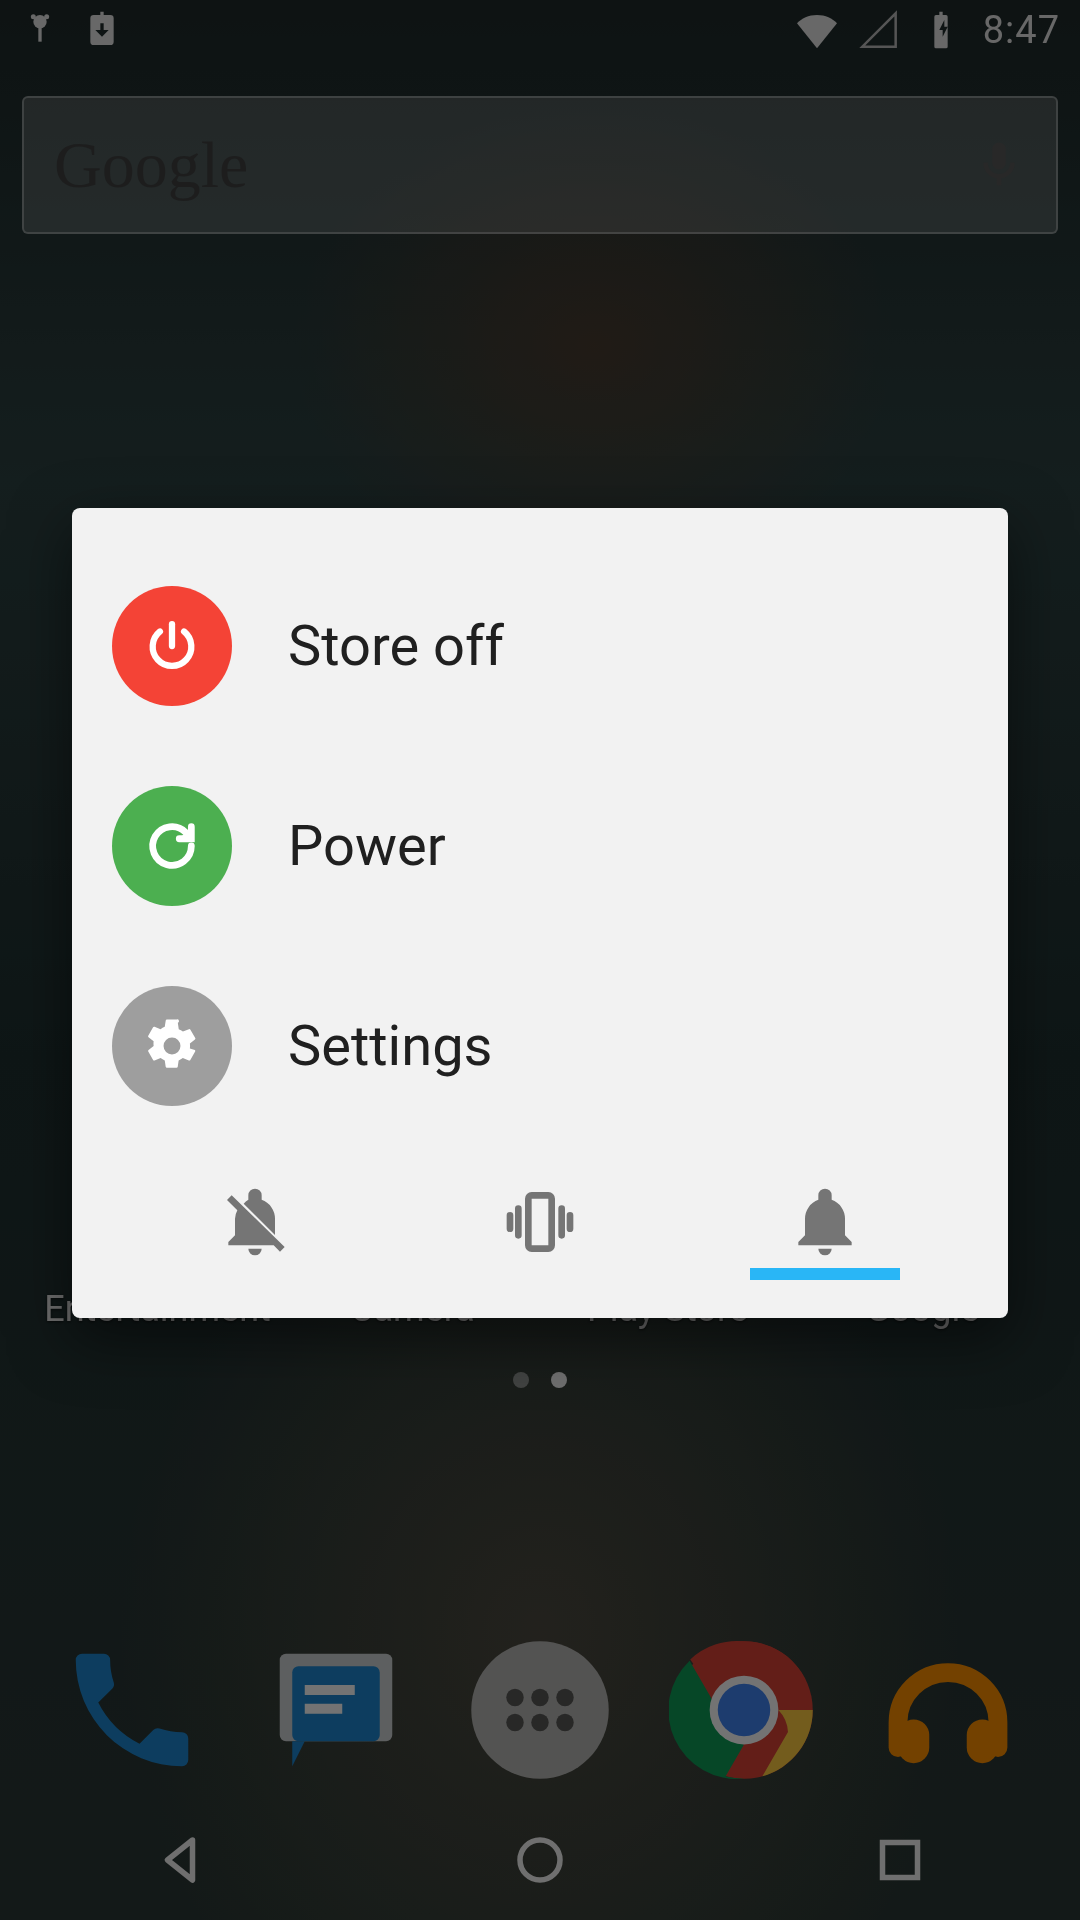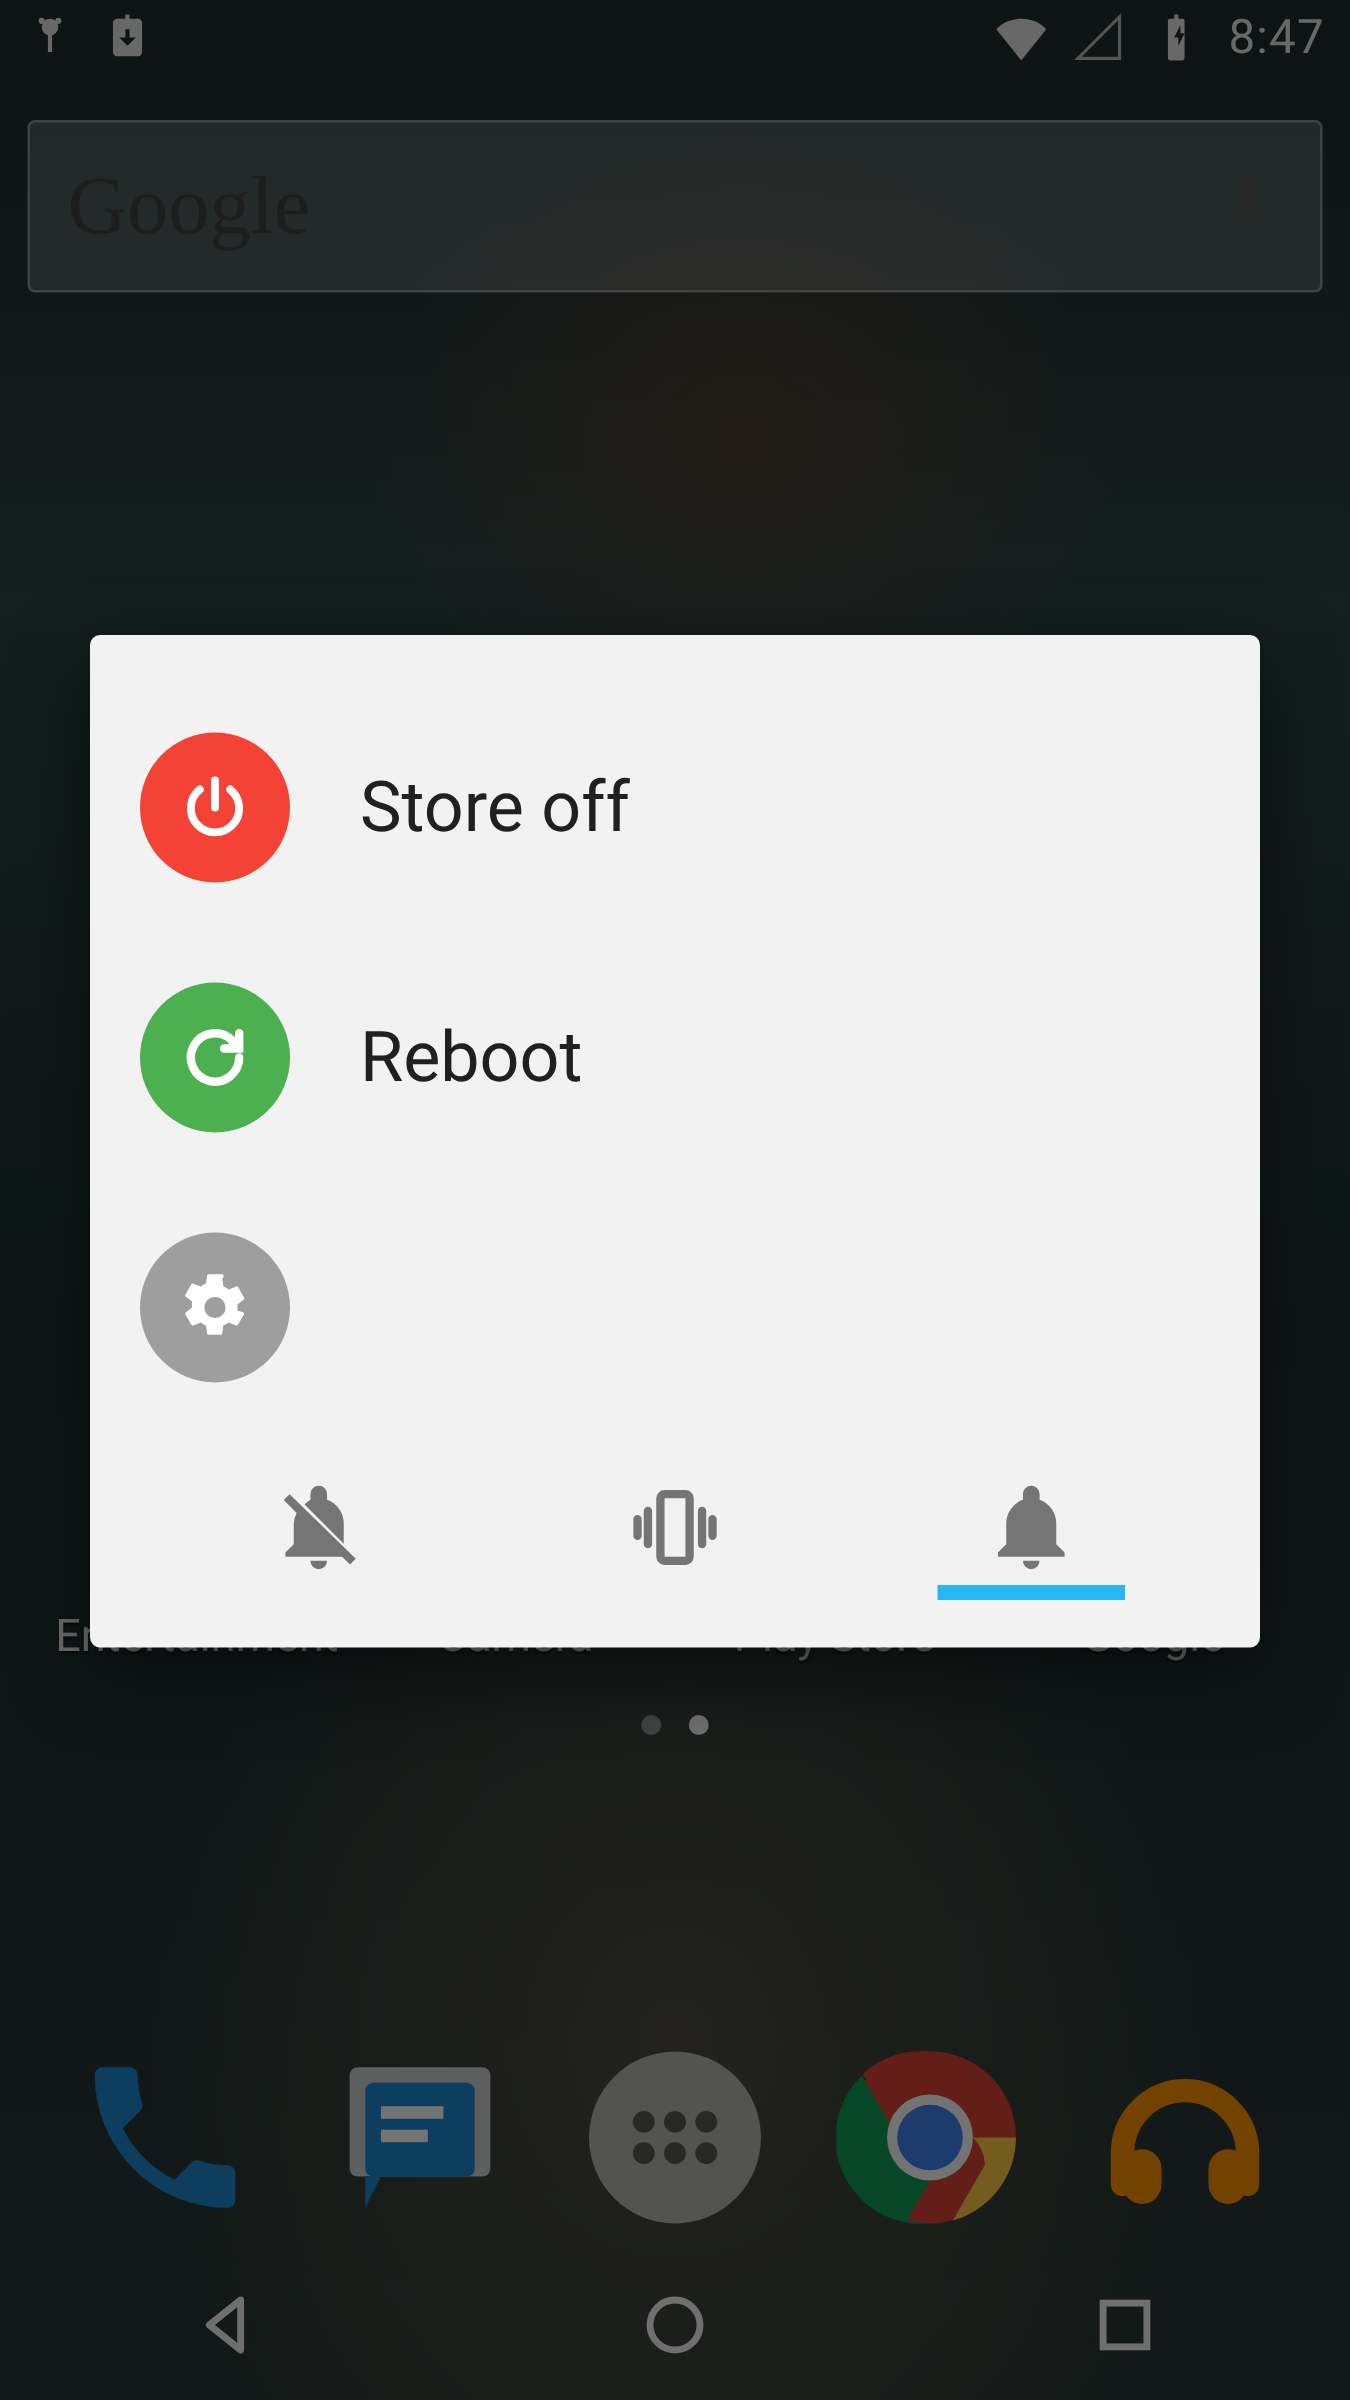--- a/index.html
+++ b/index.html
@@ -349,29 +349,30 @@
   </div>
 
   <div class="power-row">
     <div class="power-icon-circle ic-green">
       <svg viewBox="0 0 24 24" fill="none" stroke="#fff" stroke-width="2.8" stroke-linecap="round">
           <path d="M20 12a8 8 0 1 1-2.34-5.66"></path>
           <path d="M20 4v5h-5" fill="#fff" stroke="none"></path>
           <path d="M20 4v5h-5"></path>
         </svg>
     </div>
-    <div class="power-label">Reboot</div>
+    <div class="power-label">Power</div>
   </div>
 
   <div class="power-row">
     <div class="power-icon-circle ic-gray">
       <svg viewBox="0 0 24 24" fill="#fff">
           <path d="M19.4 13a7.5 7.5 0 0 0 .06-1 7.5 7.5 0 0 0-.06-1l2.1-1.65a.5.5 0 0 0 .12-.64l-2-3.46a.5.5 0 0 0-.61-.22l-2.49 1a7.3 7.3 0 0 0-1.73-1l-.38-2.65A.5.5 0 0 0 13.9 1h-4a.5.5 0 0 0-.49.42L9 4.07a7.3 7.3 0 0 0-1.73 1l-2.49-1a.5.5 0 0 0-.61.22l-2 3.46a.5.5 0 0 0 .12.64L4.4 10a7.5 7.5 0 0 0-.06 1 7.5 7.5 0 0 0 .06 1l-2.1 1.65a.5.5 0 0 0-.12.64l2 3.46a.5.5 0 0 0 .61.22l2.49-1a7.3 7.3 0 0 0 1.73 1l.38 2.65a.5.5 0 0 0 .49.42h4a.5.5 0 0 0 .49-.42l.38-2.65a7.3 7.3 0 0 0 1.73-1l2.49 1a.5.5 0 0 0 .61-.22l2-3.46a.5.5 0 0 0-.12-.64L19.4 13zM12 15.5A3.5 3.5 0 1 1 15.5 12 3.5 3.5 0 0 1 12 15.5z"></path>
         </svg>
     </div>
+    <div class="power-label">Settings</div>
   </div>
 
   <div class="ringer-row">
     <div class="ringer-item">
       <svg viewBox="0 0 24 24" fill="#757575">
           <path d="M12 22a2 2 0 0 0 2-2h-4a2 2 0 0 0 2 2zM18 11a6 6 0 0 0-4-5.65V4a2 2 0 1 0-4 0v1.35A6.14 6.14 0 0 0 8.6 6.5L18 15.9V11zM5 4 3.6 5.4 6.7 8.5A6 6 0 0 0 6 11v5l-2 2v1h13.6l1.9 1.9 1.4-1.4L5 4z"></path>
         </svg>
     </div>
     <div class="ringer-item">
       <svg viewBox="0 0 24 24" fill="none" stroke="#757575" stroke-width="2">

